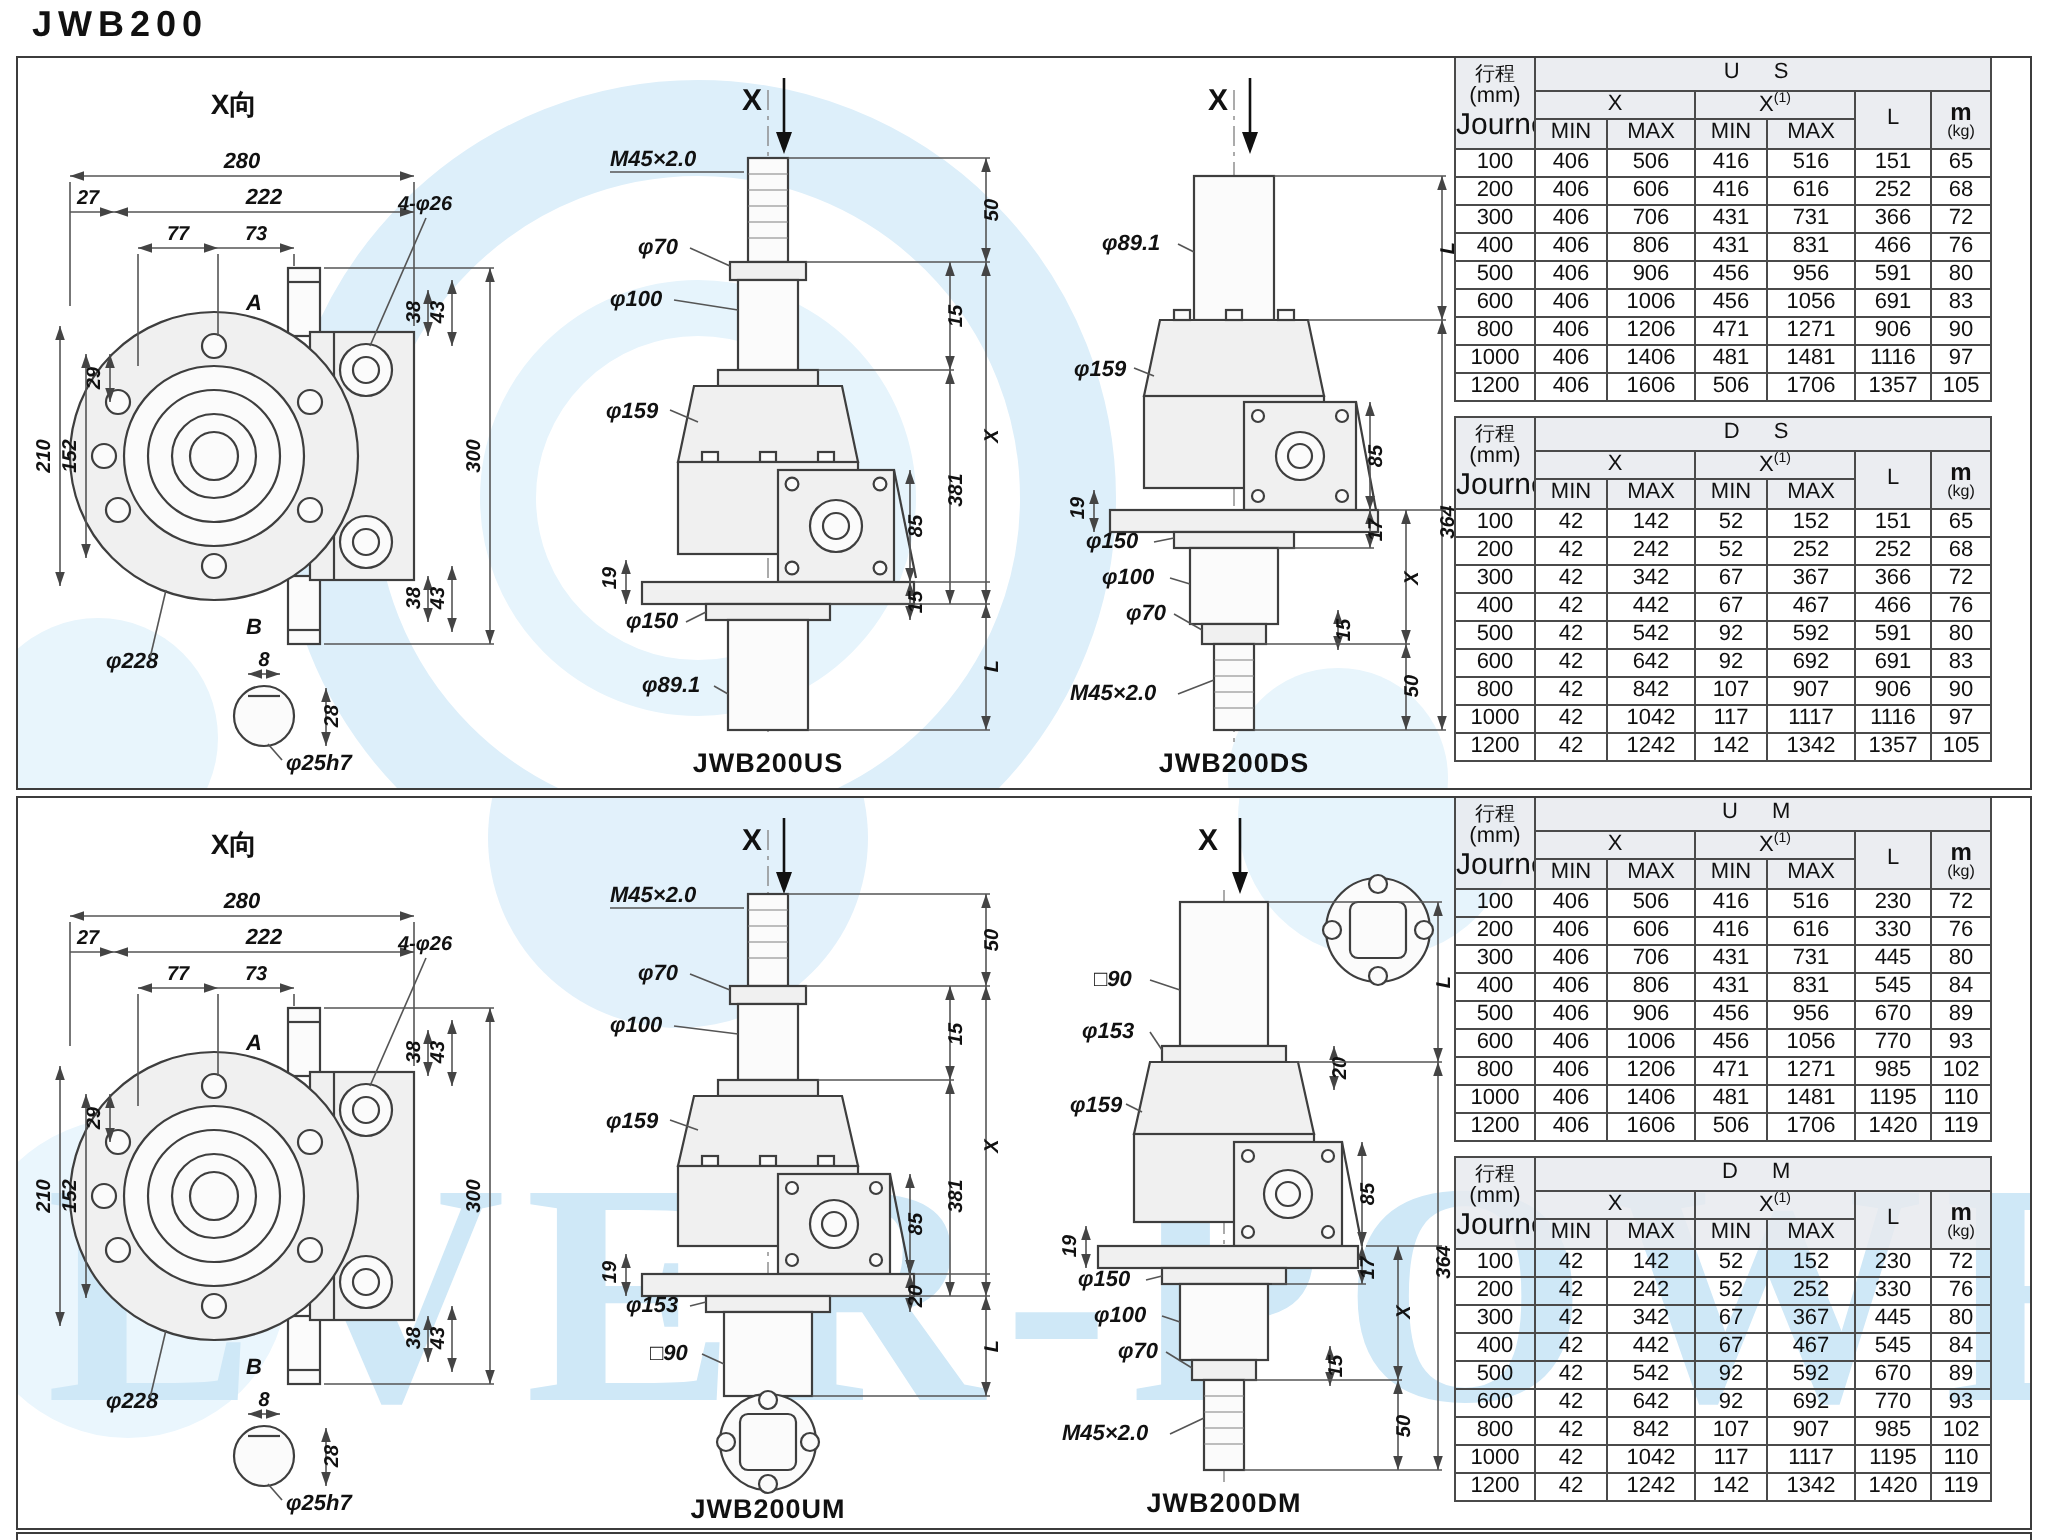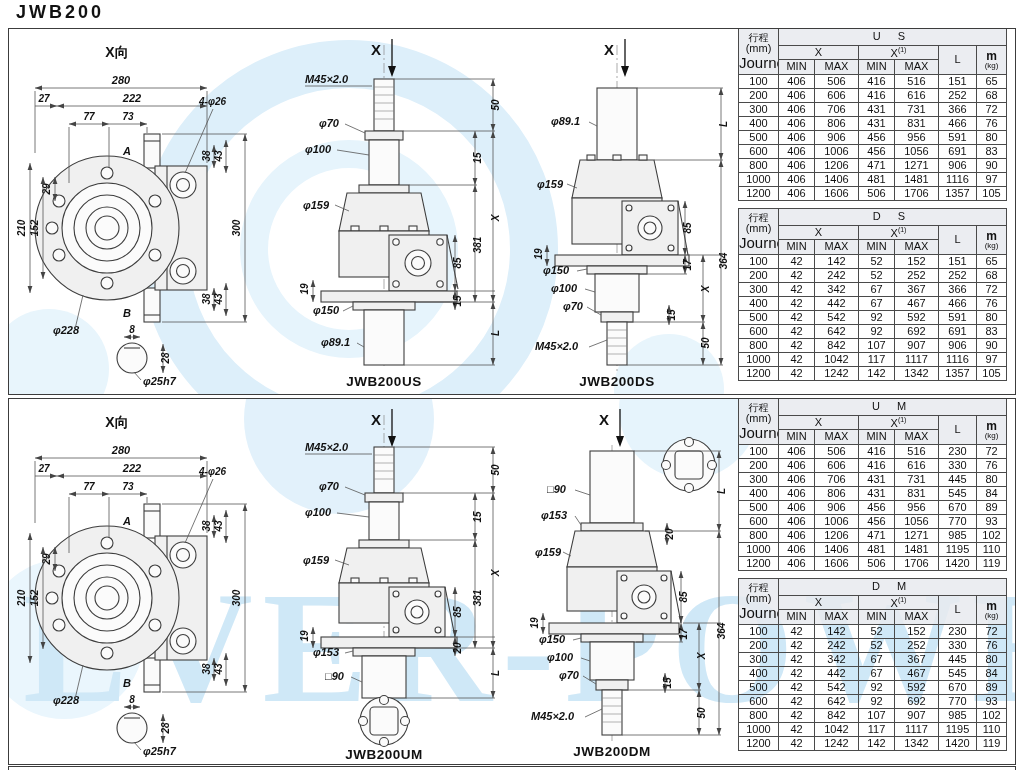--- a/index.html
+++ b/index.html
@@ -24,21 +24,21 @@
   .ln{fill:none;stroke:#3e3e3e;stroke-width:1.1;}
   .dim{fill:none;stroke:#555;stroke-width:0.8;}
   .hatch{stroke:#808080;stroke-width:0.6;}
   .cl{fill:none;stroke:#888;stroke-width:0.7;stroke-dasharray:10 3 2 3;}
   .dimt{font:italic bold 11px "Liberation Sans",sans-serif;fill:#111;}
   .dimts{font:italic bold 10px "Liberation Sans",sans-serif;fill:#111;}
   .vt{font:bold 14px "Liberation Sans",sans-serif;fill:#111;}
   .xt{font:bold 15px "Liberation Sans",sans-serif;fill:#111;}
   .plbl{font:bold 13.5px "Liberation Sans",sans-serif;fill:#111;letter-spacing:0.5px;}
   
-  .table-box{position:absolute;right:7px;width:270px;z-index:2;}
+  .table-box{position:absolute;right:18px;width:270px;z-index:2;}
   .tb-us,.tb-um{top:-1px;} .tb-ds,.tb-dm{top:179px;}
   table.dt{border-collapse:collapse;width:268px;table-layout:fixed;
            font-family:"Liberation Sans",sans-serif;}
   table.dt th,table.dt td{border:1px solid #4a4a4a;text-align:center;padding:0;
            font-size:11px;font-weight:normal;line-height:1.05;overflow:hidden;}
   table.dt{border:1.5px solid #3c3c3c;}
   table.dt thead th{background:rgba(231,234,238,0.85);}
   table.dt td{height:13px;background:transparent;}
   th.tt{font-size:12px;letter-spacing:7px;height:16px;}
   th.jh{font-size:9px;line-height:1.0;}

